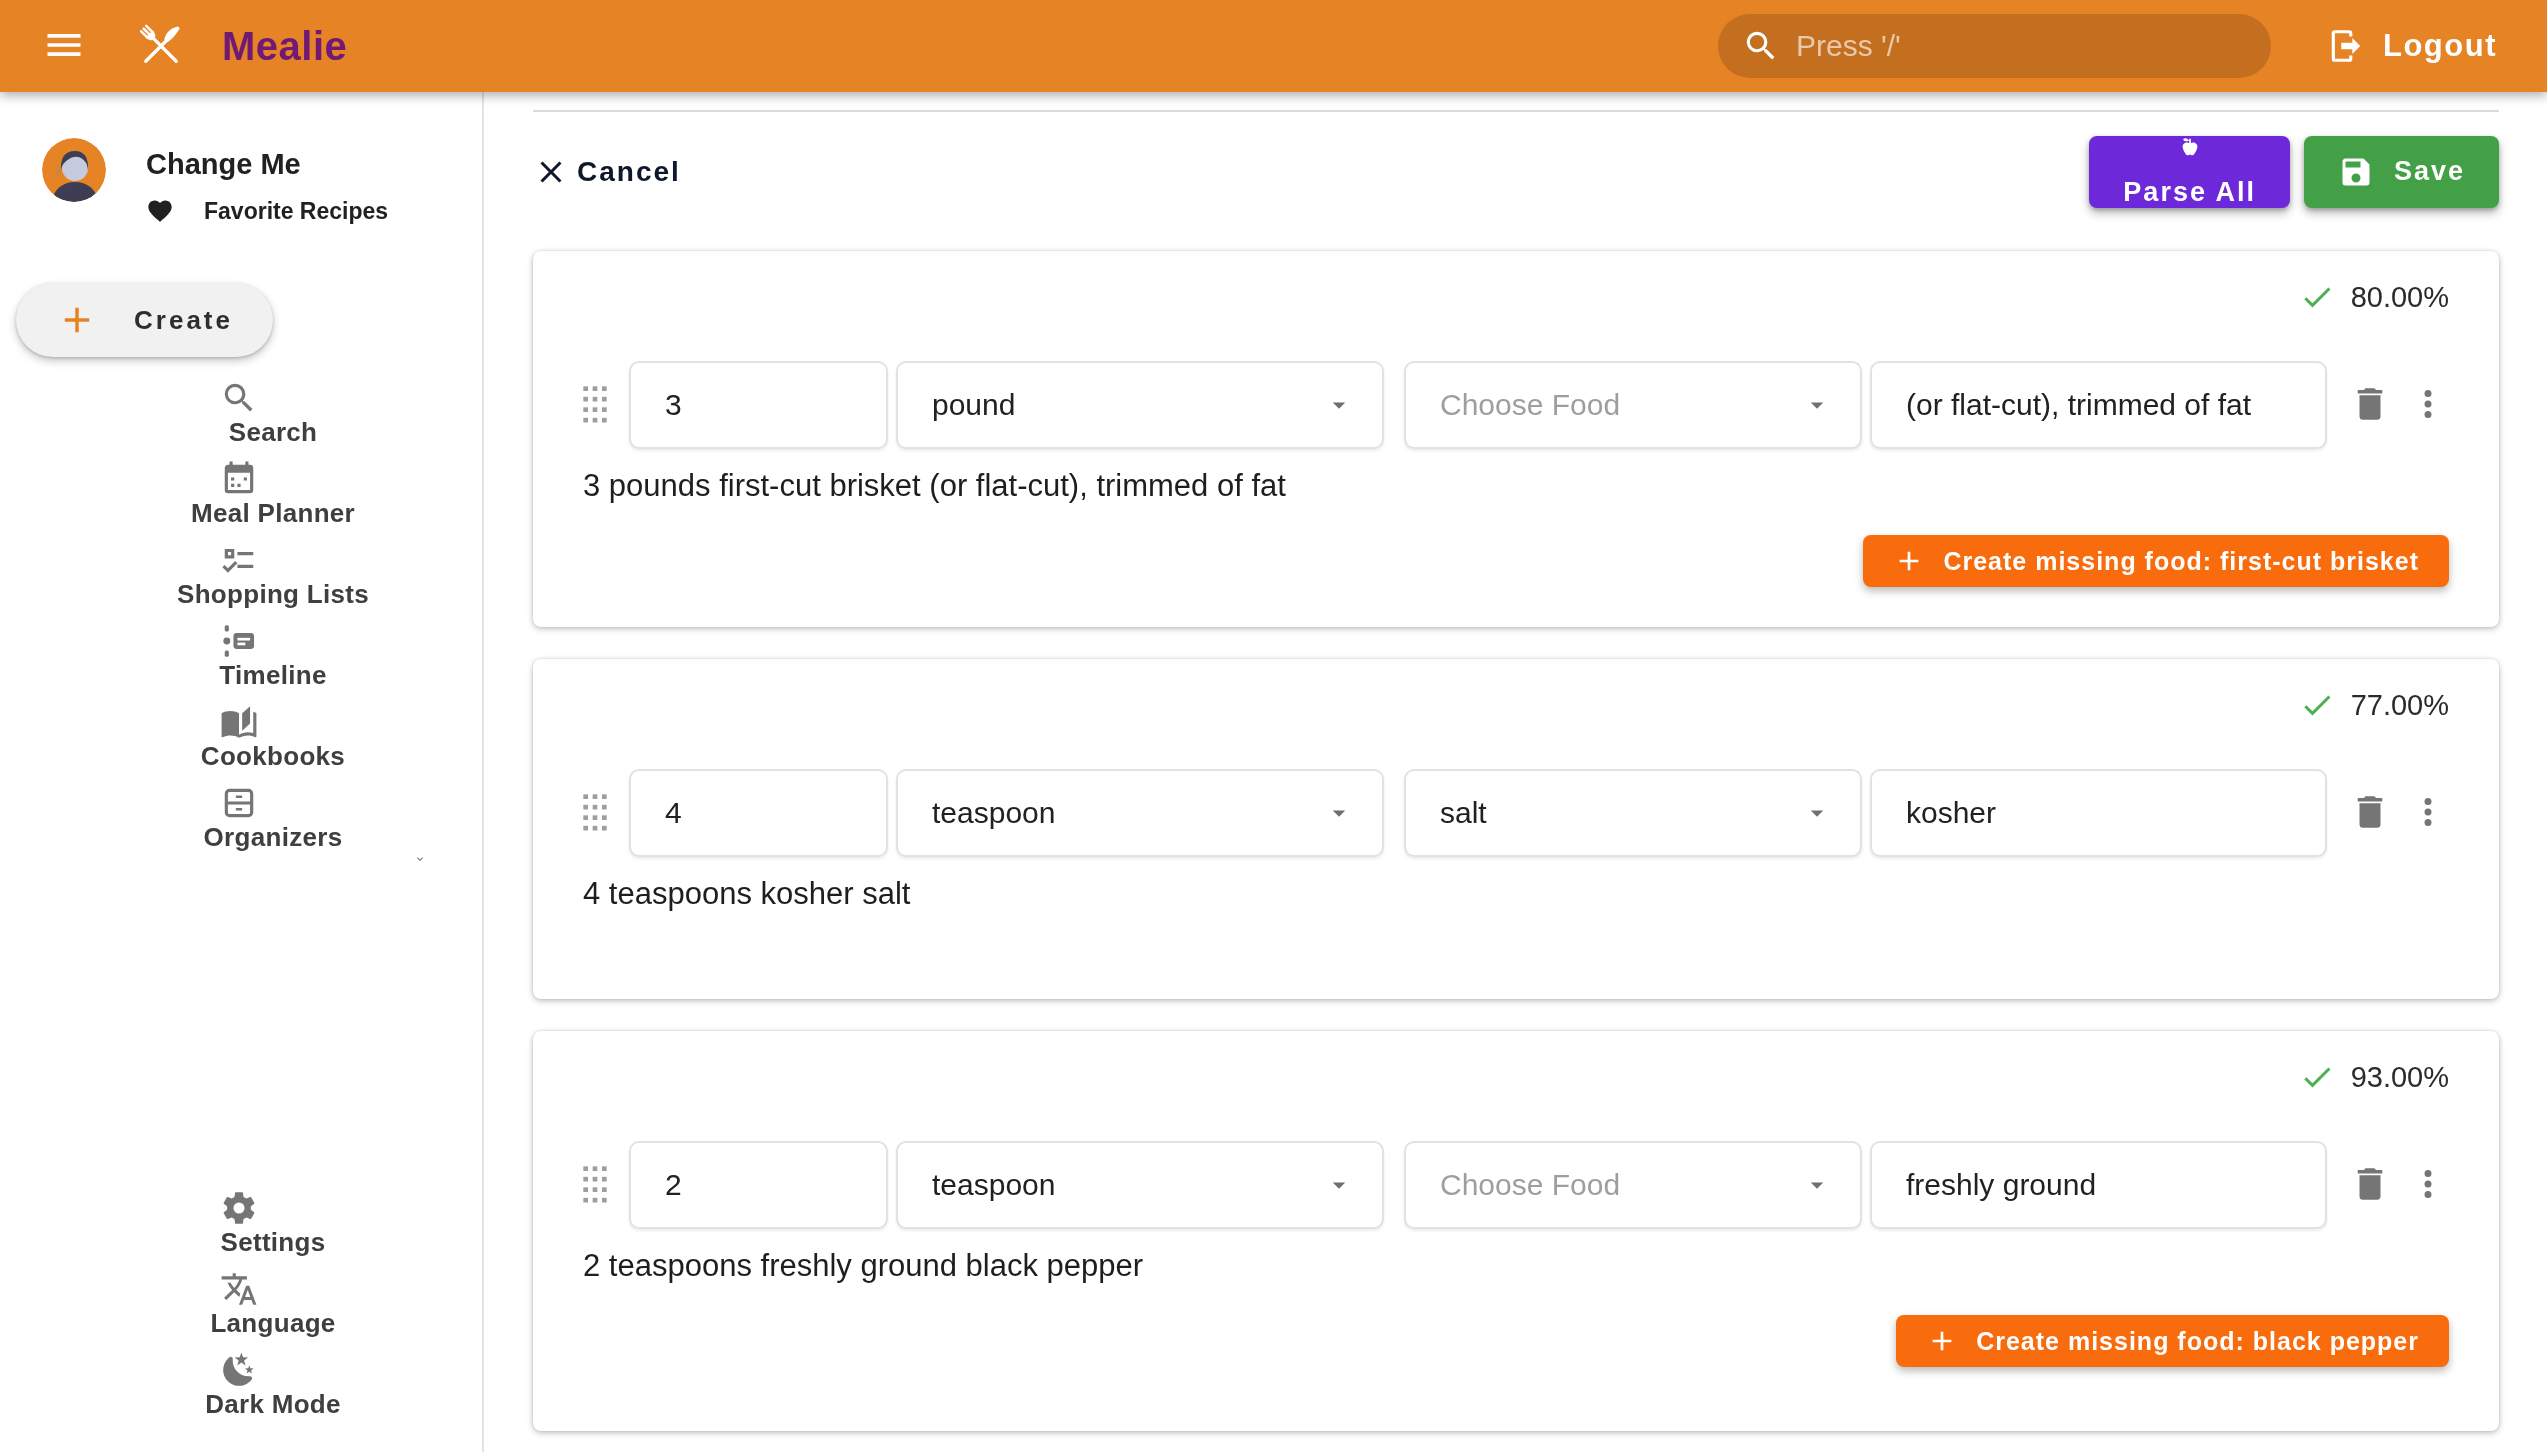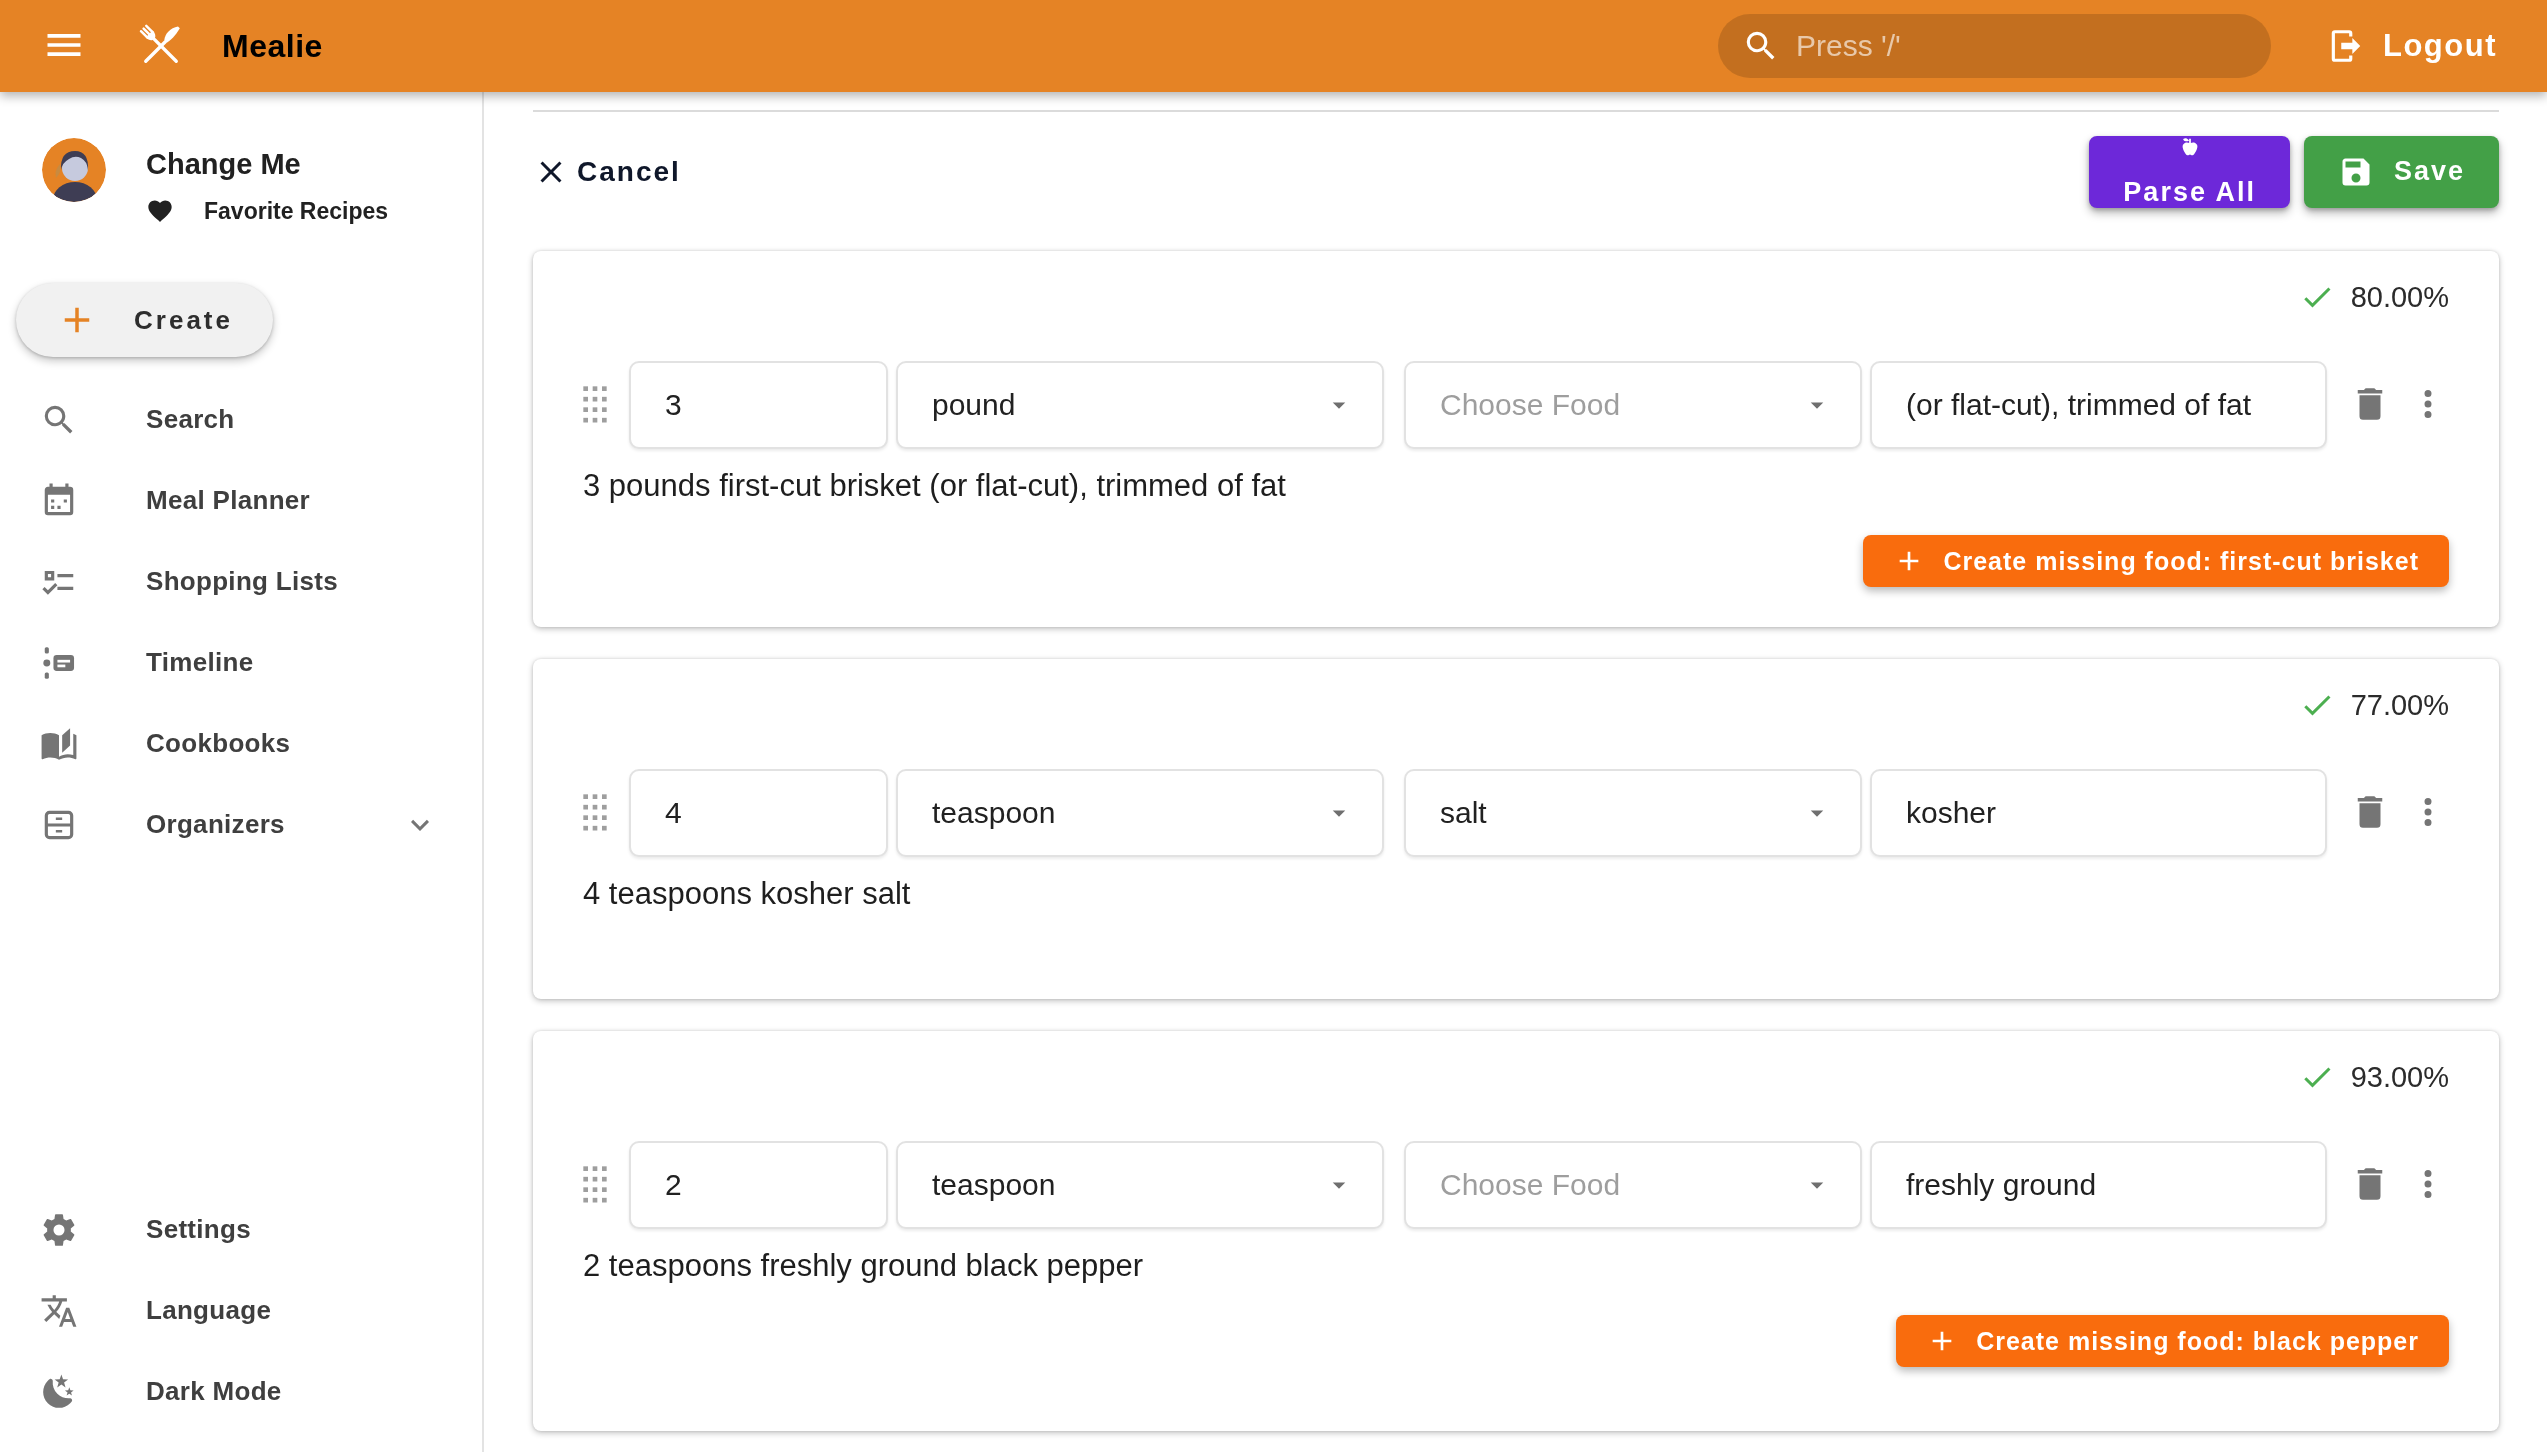--- a/index.html
+++ b/index.html
@@ -6,21 +6,21 @@
   html,body { width:2547px; height:1453px; overflow:hidden; background:#fff;
               font-family:"Liberation Sans", sans-serif; }
 
   
   .appbar { position:absolute; top:0; left:0; width:2547px; height:92px; background:#E58325;
             display:flex; align-items:center; padding:0 50px 0 38px; z-index:30;
             box-shadow:0 4px 10px rgba(0,0,0,.30); }
   .hamburger { width:52px; height:52px; border:none; background:transparent; color:#fff; cursor:pointer; }
   .hamburger svg { width:44px; height:44px; }
   .logo { width:62px; height:62px; margin:0 30px 0 40px; color:#fff; }
-  .app-title { color:#000000; font-size:32px; font-weight:700; letter-spacing:0.5px; }
+  .app-title { color:#701a75; font-size:40px; font-weight:700; letter-spacing:0.5px; }
   .appbar-spacer { flex:1; }
   .search-pill { width:553px; height:64px; border-radius:32px; background:rgba(0,0,0,.15);
                  display:flex; align-items:center; padding:0 24px; }
   .search-pill svg { width:38px; height:38px; color:#fff; flex:none; }
   .search-pill input { flex:1; margin-left:16px; background:transparent; border:none; outline:none;
                        color:#fff; font-size:30px; font-family:inherit; }
   .search-pill input::placeholder { color:rgba(255,255,255,.62); }
   .logout-btn { margin-left:56px; display:flex; align-items:center; gap:18px; background:transparent;
                 border:none; color:#fff; font-size:31px; font-weight:700; letter-spacing:1.5px;
                 font-family:inherit; cursor:pointer; }
@@ -36,21 +36,21 @@
   .fav-link { display:flex; align-items:center; gap:30px; margin-top:16px; color:#212121; cursor:pointer; }
   .fav-link svg { width:28px; height:28px; }
   .fav-label { font-size:23px; font-weight:700; }
   .create-btn { margin:58px 0 0 16px; width:257px; height:74px; border-radius:37px; border:none;
                 background:#F1F1F1; display:flex; align-items:center; justify-content:center; gap:36px;
                 box-shadow:0 4px 8px rgba(0,0,0,.22), 0 1px 3px rgba(0,0,0,.18);
                 cursor:pointer; font-family:inherit; }
   .create-btn svg { width:42px; height:42px; color:#E58325; }
   .create-label { font-size:26px; font-weight:700; letter-spacing:3px; color:#2E2E2E; }
   .nav { margin-top:22px; }
-  .nav-item { height:81px; display:flex; align-items:center; padding:0 44px 0 40px; cursor:pointer; }
+  .nav-item { height:81px; display:flex; align-items:center; padding:0 44px 0 40px; cursor:pointer;flex-direction:column; }
   .nav-item svg.nicon { width:38px; height:38px; color:#757575; flex:none; }
   .nav-label { margin-left:68px; font-size:26px; font-weight:700; letter-spacing:0.3px; color:#3F3F3F; }
   .nav-chevron { margin-left:auto; width:36px; height:36px; color:#757575; }
   .bottom-nav { position:absolute; bottom:20px; left:0; right:0; }
 
   
   .main { position:absolute; top:92px; left:486px; right:0; bottom:0; background:#fff; overflow:hidden; }
   .content-divider { margin:18px 48px 0 47px; height:2px; background:#DBDBDB; }
   .toolbar { margin:0 48px 0 47px; height:119px; display:flex; align-items:center; justify-content:space-between; }
   .cancel-btn { display:flex; align-items:center; gap:8px; border:none; background:transparent;

